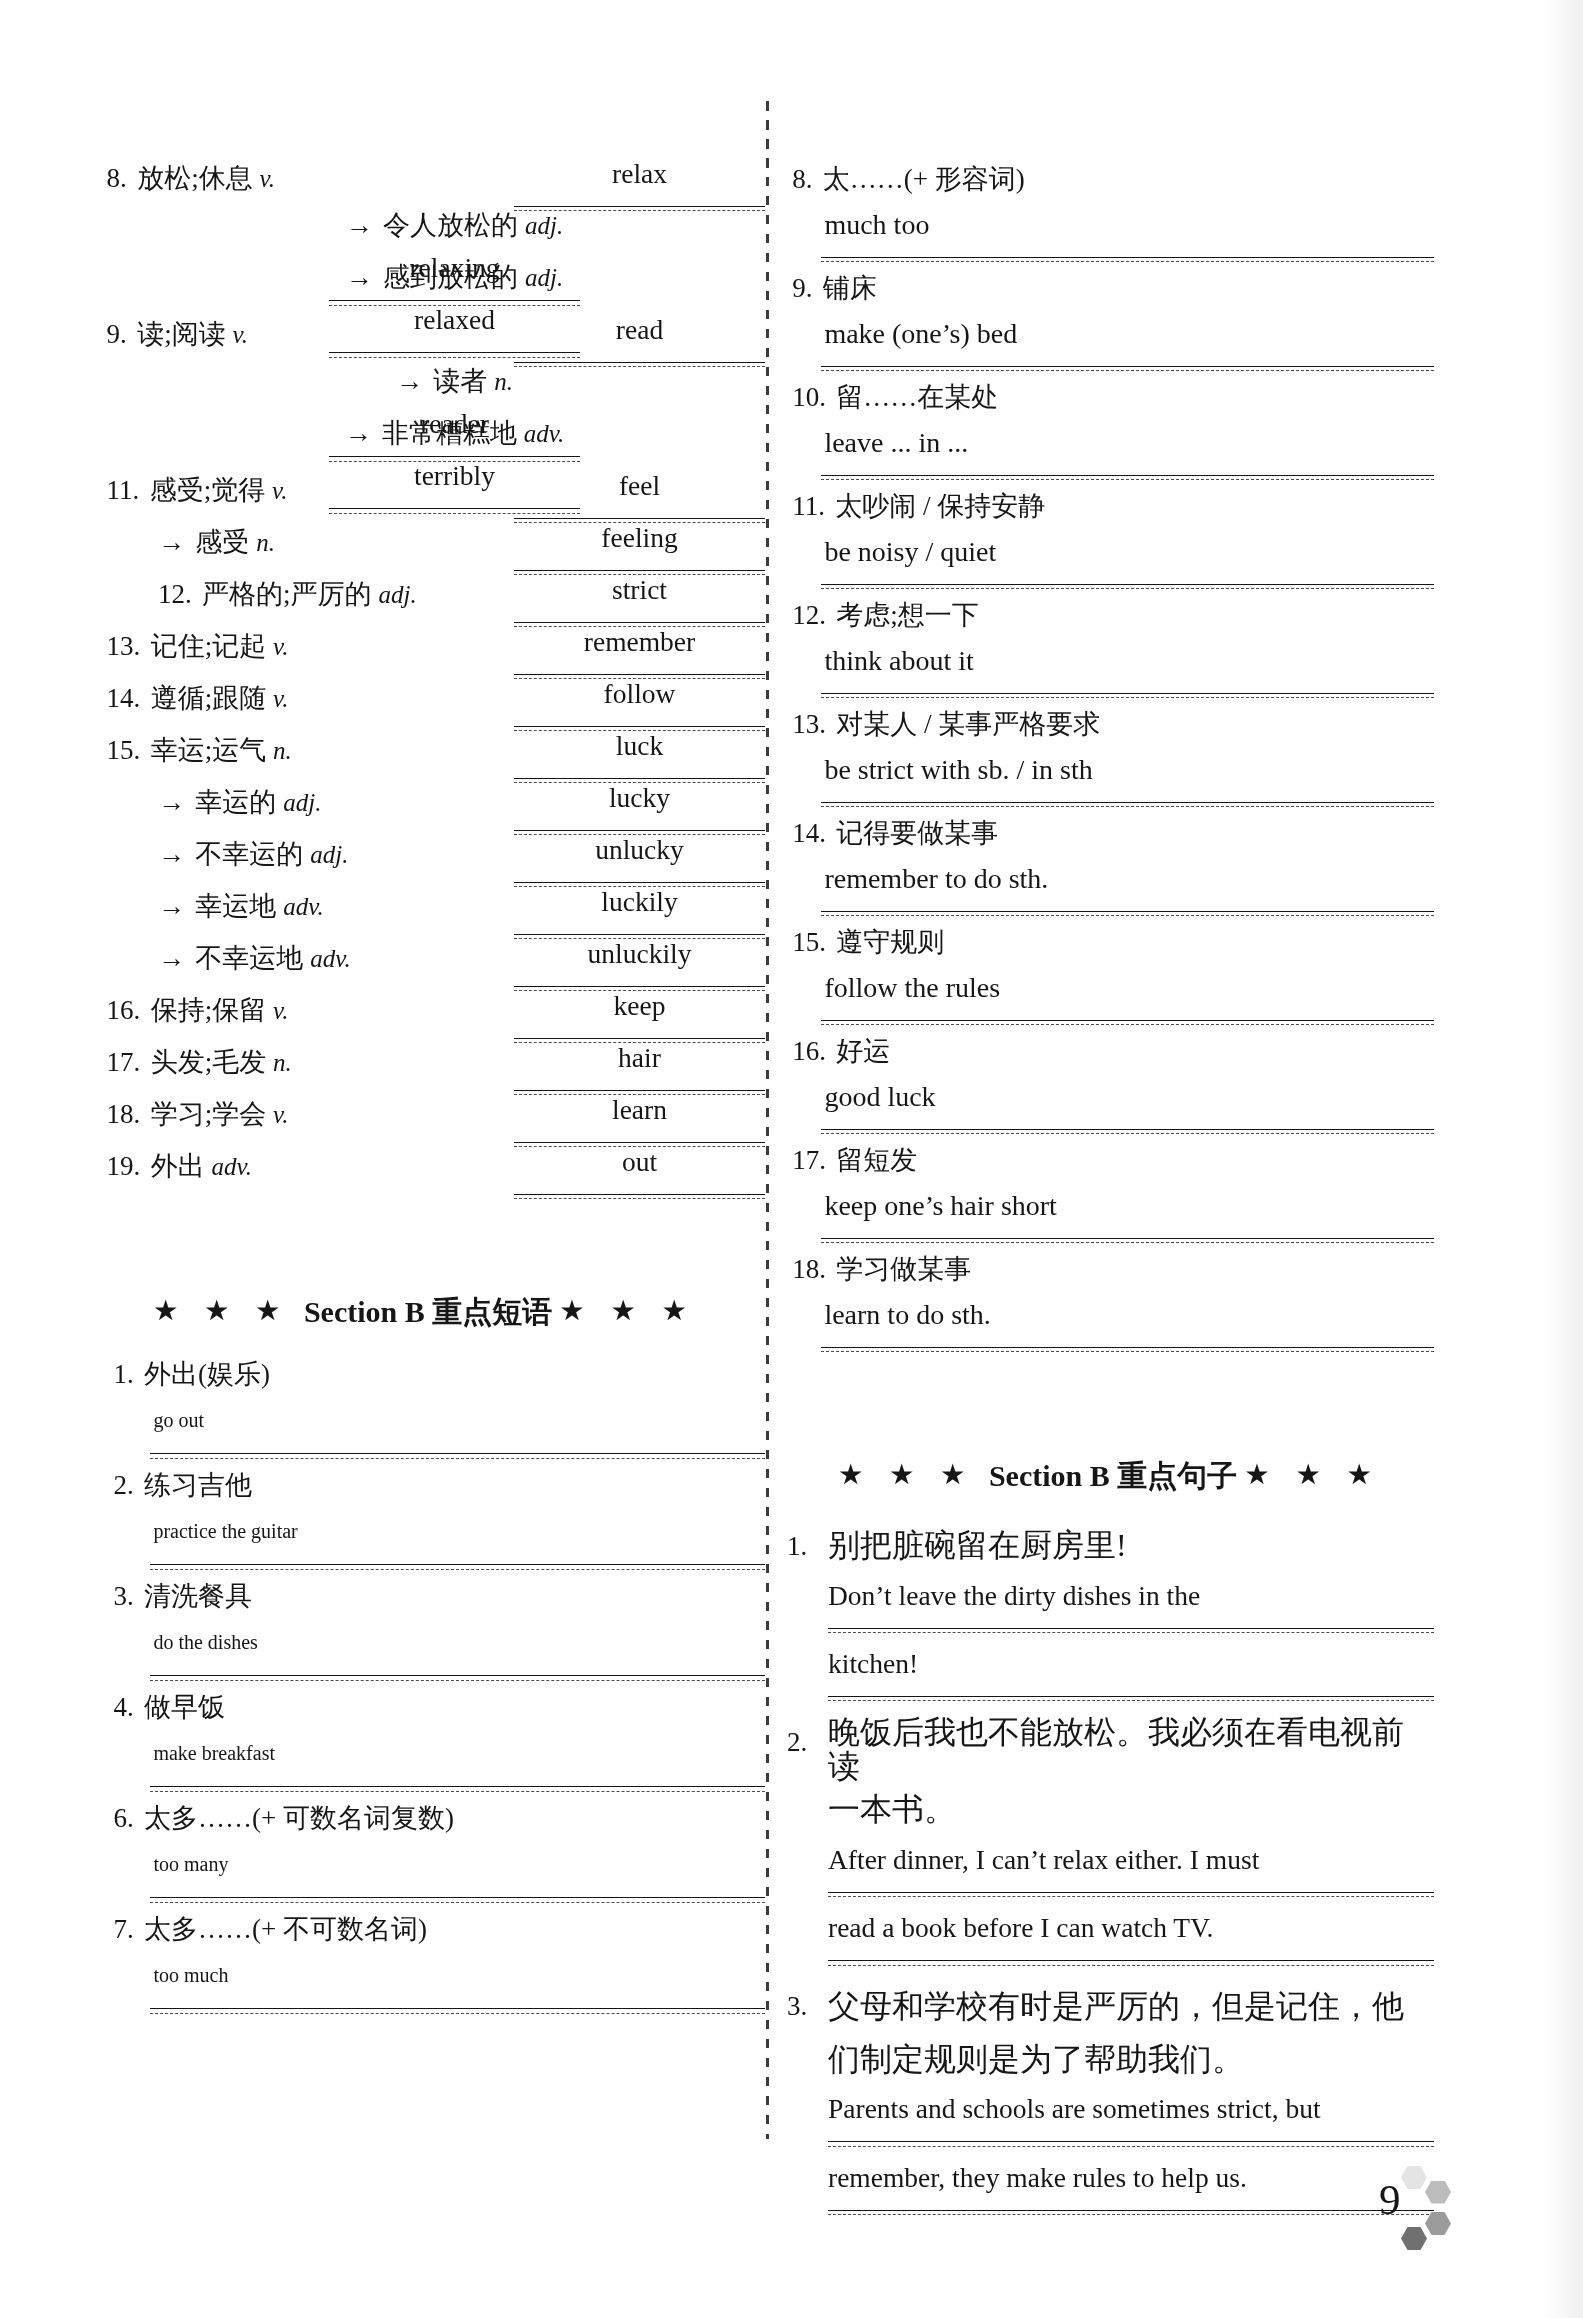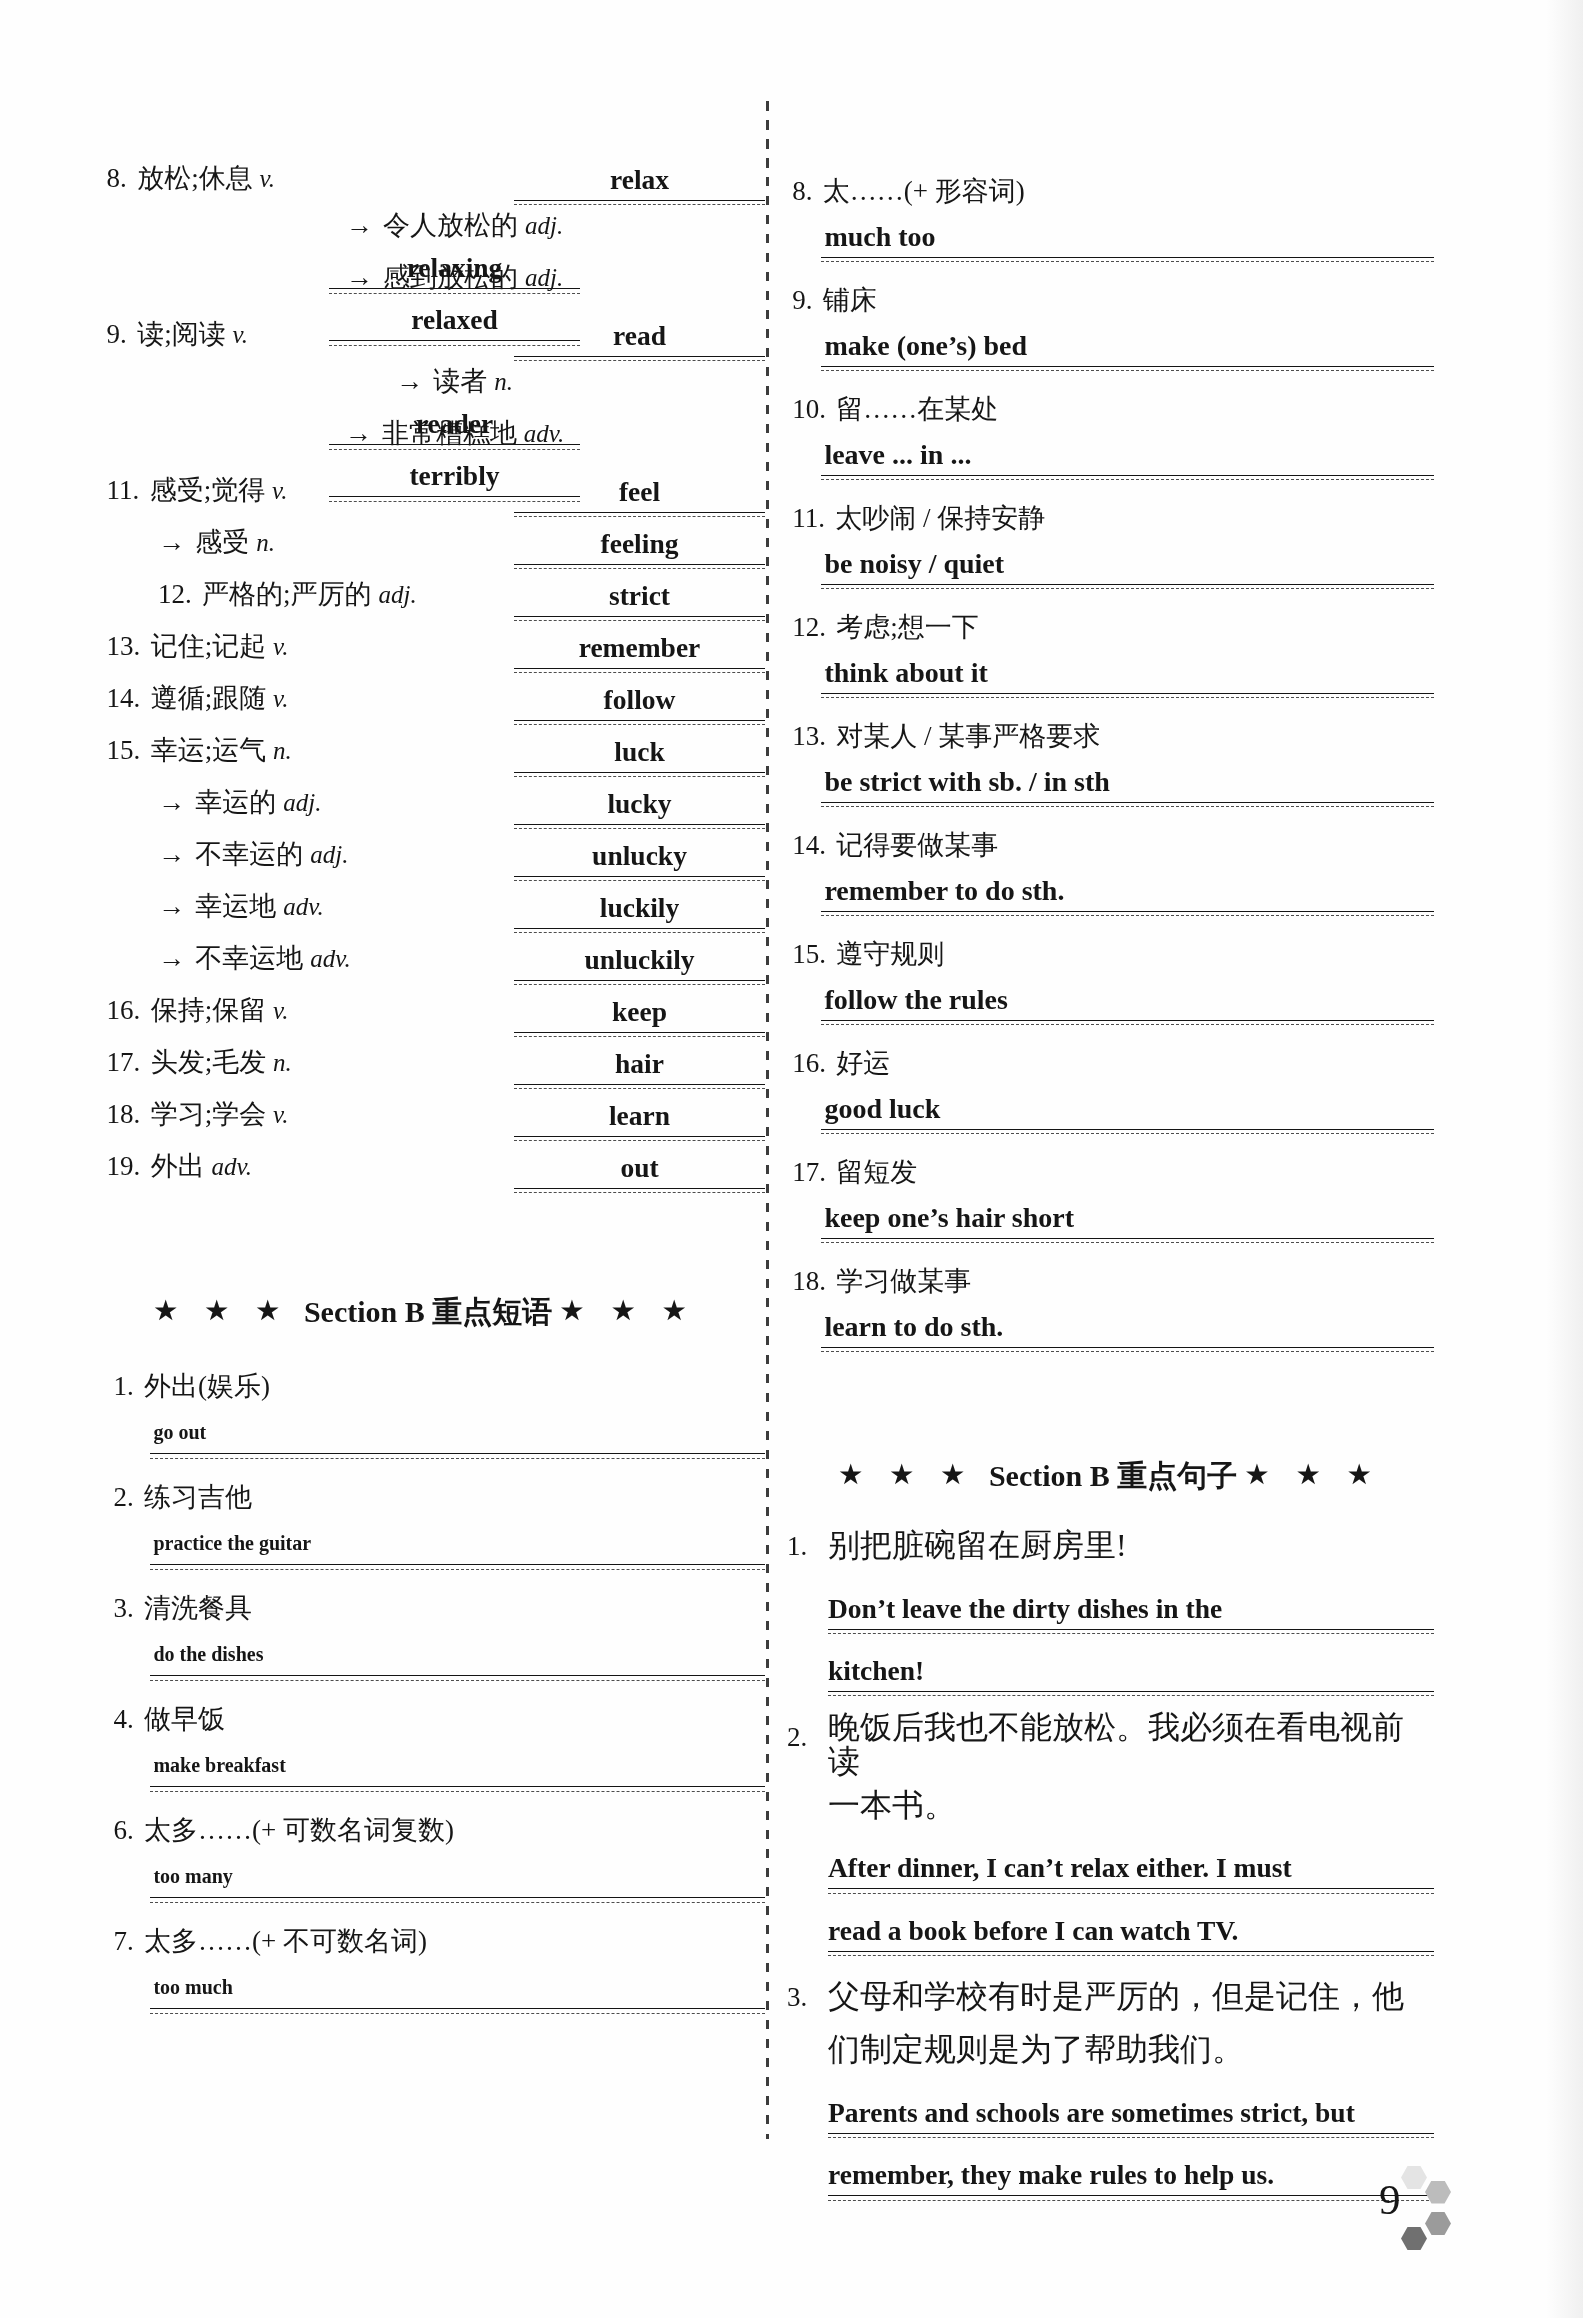--- a/index.html
+++ b/index.html
@@ -14,22 +14,22 @@
 
   
   .divider { position:absolute; left:766px; top:101px; width:2.6px; height:2038px;
     background:repeating-linear-gradient(to bottom,#3c3c3c 0 9.5px,transparent 9.5px 19px); }
 
   .col-left  { position:absolute; left:86px; top:158px; width:679px; }
   .col-right { position:absolute; left:787px; top:153px; width:647px; }
 
   
   .uwrap { border-bottom:0.9px dashed #4d4d4d; padding-bottom:3.4px; }
-  .utext { display:block; border-bottom:1.7px solid #141414; padding-bottom:4px;
-           font-weight:bold; font-size:27.5px; line-height:33px; }
+  .utext { display:block; border-bottom:1.7px solid #141414; padding-bottom:16px;
+           font-weight:normal; font-size:27.5px; line-height:33px; }
 
   
   .vrow { display:flex; align-items:center; height:52px; padding-left:20.6px; }
   .vrow.ind1 { padding-left:58px;flex-direction:column; }
   .vrow.ind2 { padding-left:72px; }
   .vzh { flex:1; font-size:27px; line-height:31px; padding-bottom:10.3px; white-space:nowrap; }
   .num { margin-right:10.3px; }
   .pos { font-style:italic; margin-left:6.9px; font-size:25px; }
   .ans { width:251px; flex:none; text-align:center; }
 
@@ -50,21 +50,21 @@
   .pblock-r { height:109px; display:flex; flex-direction:column; justify-content:flex-end; }
   .p-zh-r { font-size:27px; line-height:33px; margin-bottom:12px; padding-left:5.2px; }
   .p-en-r { margin-left:34px; }
   .p-en-r .utext { font-size:28px; padding-left:3.4px; }
 
   
   .sent { display:flex; }
   .s-num { width:41px; flex:none; font-size:27px; padding-top:12px; }
   .s-body { flex:1; }
   .s-zh { min-height:53px; display:flex; align-items:center; font-size:32px; line-height:34px; }
-  .s-en { margin-top:20px; margin-bottom:13.8px; }
+  .s-en { margin-top:7px; margin-bottom:13.8px; }
   .s-en .utext { font-size:27.5px; }
 
   
   .pageno { position:absolute; left:1372px; top:2166px; width:112px; height:103px; }
   .pn { position:absolute; left:6.9px; top:12px; font-size:43px; line-height:43px; }
   .hex { position:absolute; width:26px; height:23px;
     clip-path:polygon(25% 0,75% 0,100% 50%,75% 100%,25% 100%,0 50%); }
   .h1 { left:29px; top:0;  background:#e4e4e4; }
   .h2 { left:53px; top:14.6px; background:#bcbcbc; }
   .h3 { left:53px; top:46px; background:#9b9b9b; }

